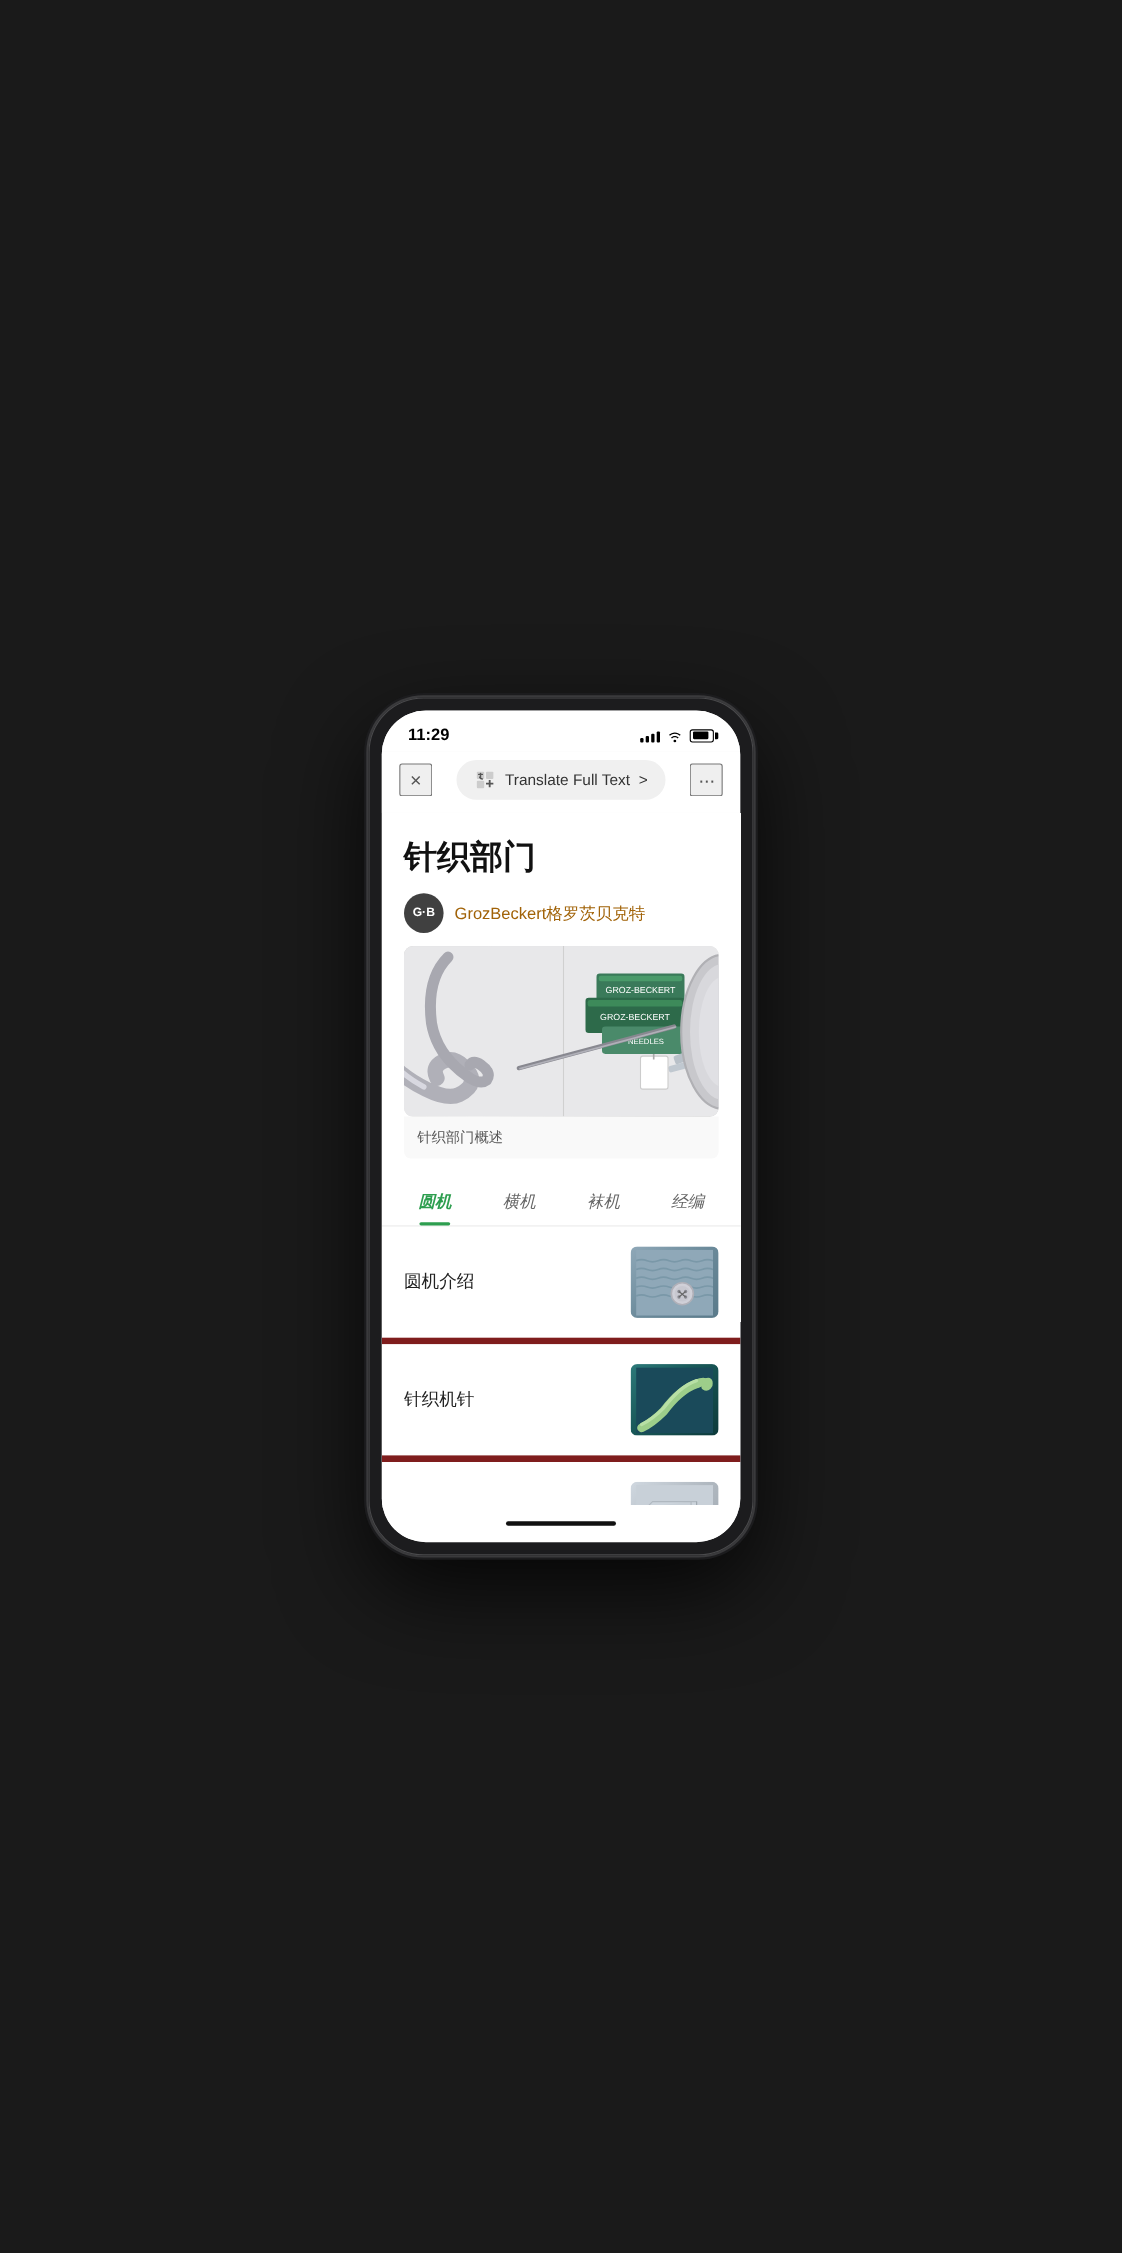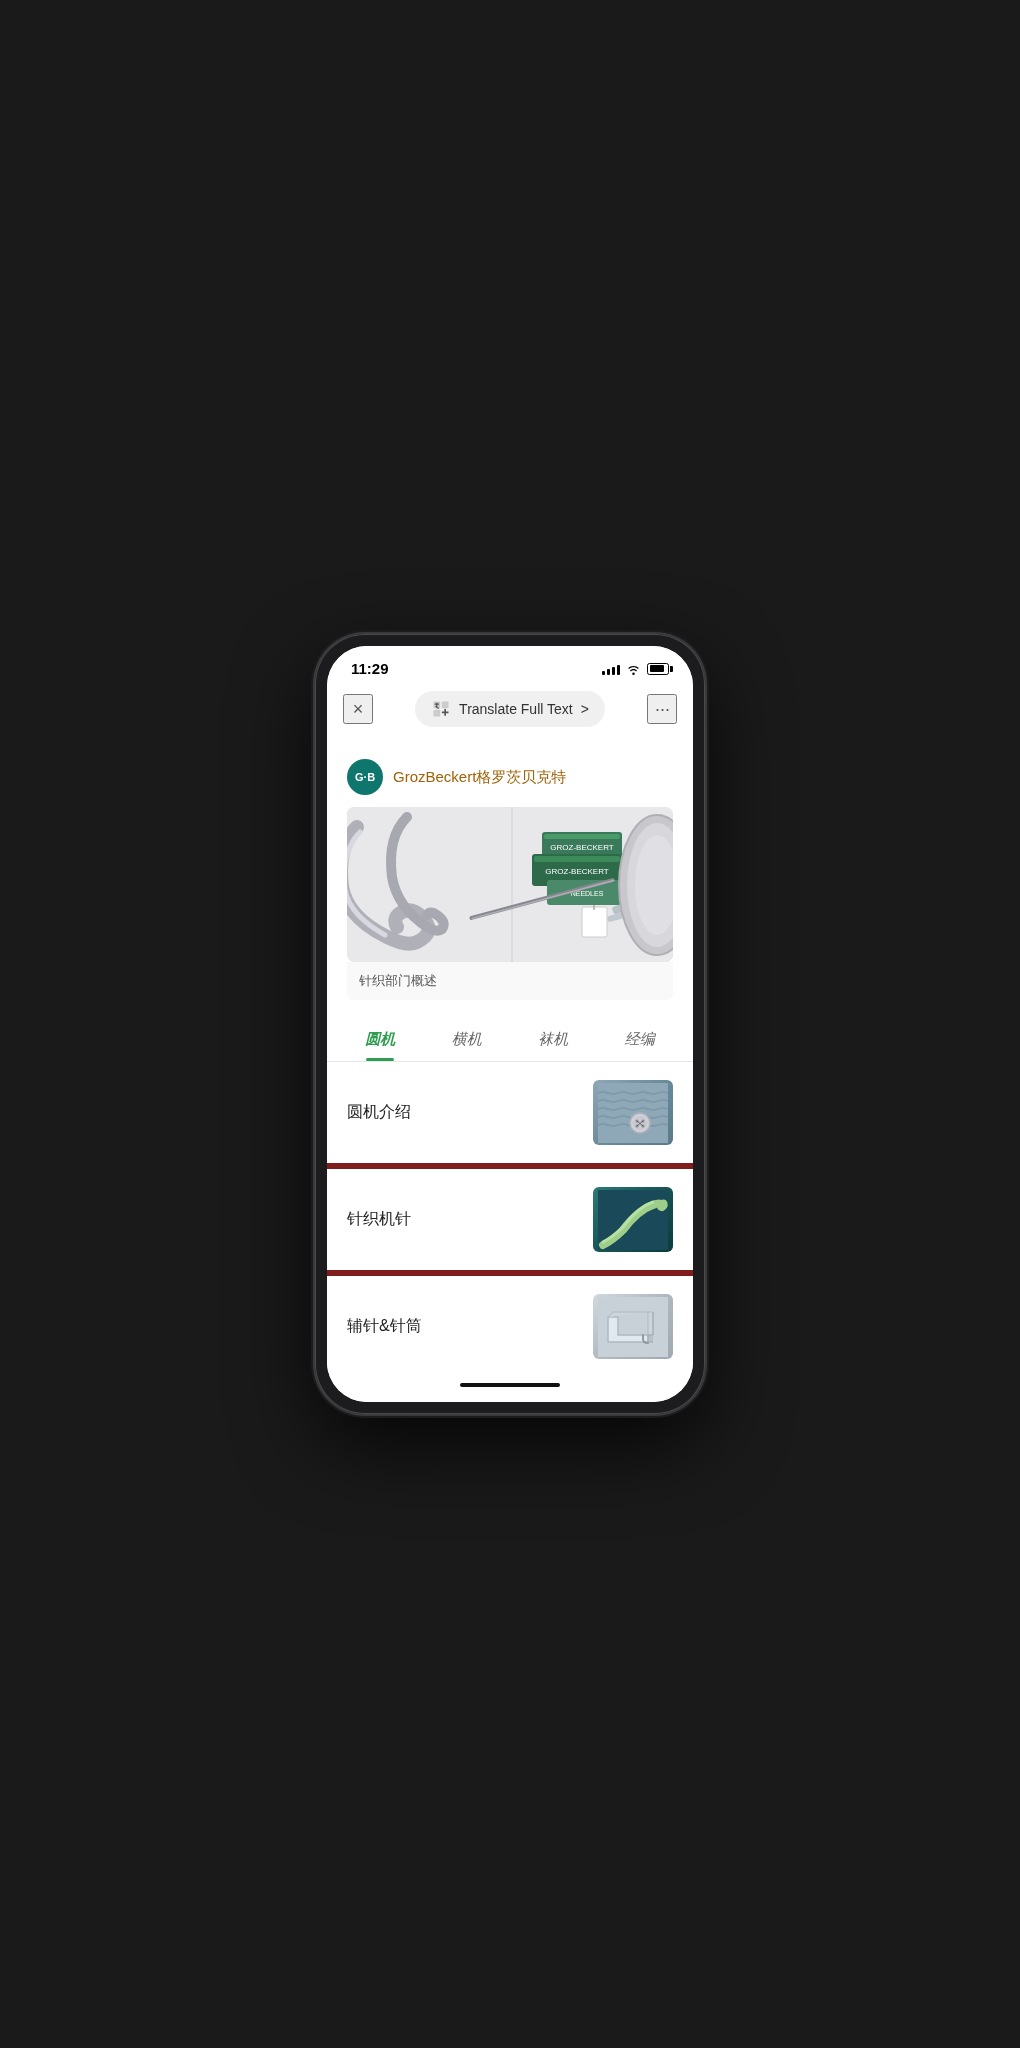--- a/index.html
+++ b/index.html
@@ -8,21 +8,21 @@
     body {
       background: #1a1a1a;
       display: flex;
       justify-content: center;
       align-items: center;
       min-height: 100vh;
       font-family: -apple-system, 'PingFang SC', 'Helvetica Neue', sans-serif;
     }
 
     .phone-shell {
-      width: 390px;
+      width: 350px;
       height: 780px;
       background: #1c1c1e;
       border-radius: 50px;
       padding: 12px;
       box-shadow:
         0 0 0 2px #3a3a3c,
         0 0 0 4px #1c1c1e,
         0 30px 80px rgba(0,0,0,0.8),
         inset 0 0 0 1px #4a4a4c;
       position: relative;
@@ -201,21 +201,21 @@
     .author-row {
       display: flex;
       align-items: center;
       gap: 10px;
       cursor: pointer;
     }
 
     .author-avatar {
       width: 36px;
       height: 36px;
-      background: #0f766e;
+      background: #404040;
       border-radius: 50%;
       display: flex;
       align-items: center;
       justify-content: center;
       font-size: 11px;
       font-weight: 700;
       color: #fff;
       flex-shrink: 0;
     }
 
@@ -407,20 +407,21 @@
         <span>Translate Full Text</span>
         <span>&gt;</span>
       </button>
 
       <button class="nav-more-btn">···</button>
     </div>
 
     <div class="content-scroll">
 
       <div class="page-header">
+        <h1 class="page-title">针织部门</h1>
         <div class="author-row">
           <div class="author-avatar">G·B</div>
           <span class="author-name">GrozBeckert格罗茨贝克特</span>
         </div>
       </div>
 
       <div class="hero-image-container">
         <div class="hero-image-inner">
           <svg class="hero-illustration" viewBox="0 0 366 155" preserveAspectRatio="xMidYMid slice">
 

